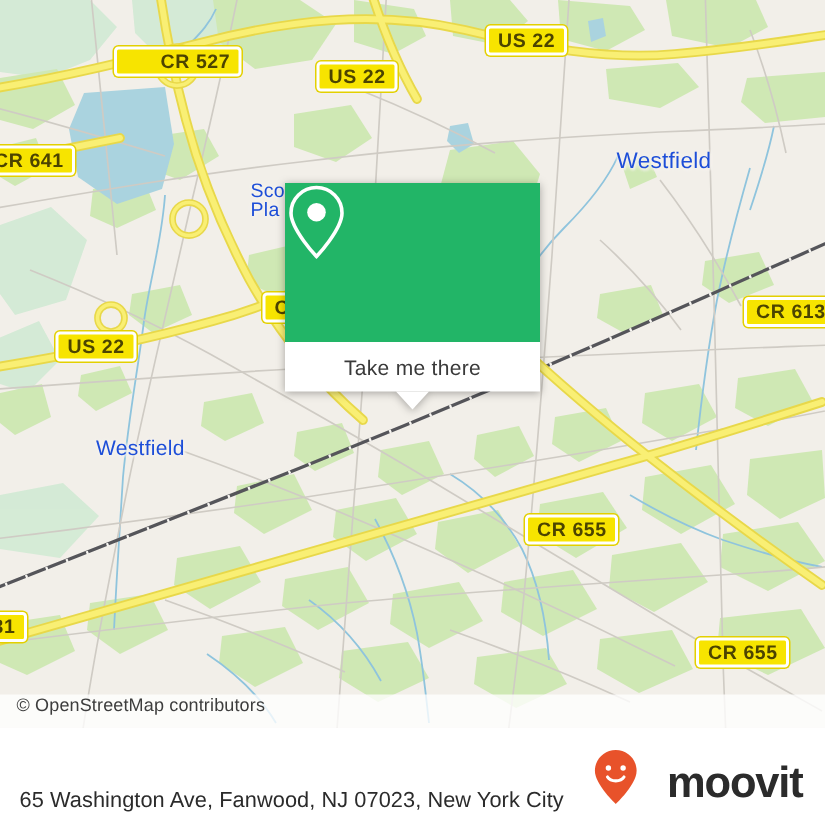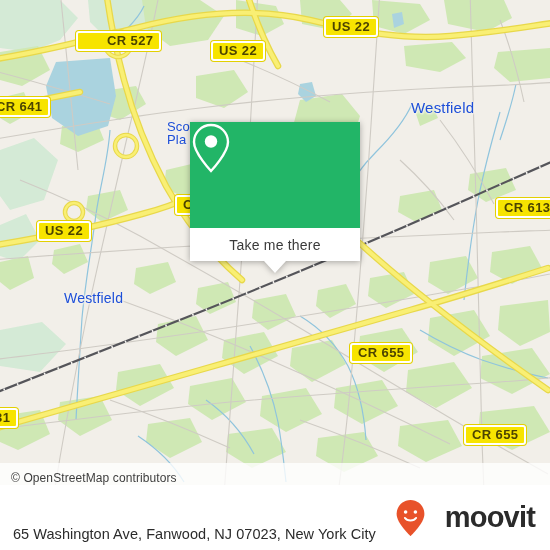--- a/index.html
+++ b/index.html
@@ -39,30 +39,30 @@
      display:flex;align-items:center;justify-content:center;}
   .popup-btn{width:170px;height:33px;background:#ffffff;
      display:flex;align-items:center;justify-content:center;
      color:#3a3a3a;font-size:14px;letter-spacing:.2px;cursor:pointer;}
   .popup-tail{position:absolute;left:74px;top:139px;width:0;height:0;
      border-left:11px solid transparent;border-right:11px solid transparent;
      border-top:12px solid #ffffff;}
 
   
   .attrib{position:absolute;left:0;top:463px;width:550px;height:22px;
-     background:rgba(255,255,255,.78);display:flex;align-items:flex-end;}
+     background:rgba(255,255,255,.78);display:flex;align-items:flex-start;}
   .attrib span{color:#3d3d3d;font-size:12px;padding-left:11px;letter-spacing:.1px;}
 
   
   .footer{position:absolute;left:0;top:485px;width:550px;height:65px;
      background:#ffffff;display:flex;align-items:center;
      box-sizing:border-box;padding:0 10px 0 13px;}
   .addr{flex:1;color:#2b2b2b;font-size:14.5px;line-height:20px;
      max-width:398px;letter-spacing:.05px;margin-top:32px;}
-  .brand{display:flex;align-items:center;gap:19px;padding-right:5px;}
+  .brand{display:flex;align-items:flex-end;gap:19px;padding-right:5px;}
   .brand-word{color:#2b2b2b;font-size:29px;font-weight:bold;letter-spacing:-.8px;line-height:29px;}
 </style>
 </head>
 <body>
 
 <div id="app">
 
   <div class="map">
     <svg width="550" height="485" viewBox="0 0 550 485">
       <defs>

